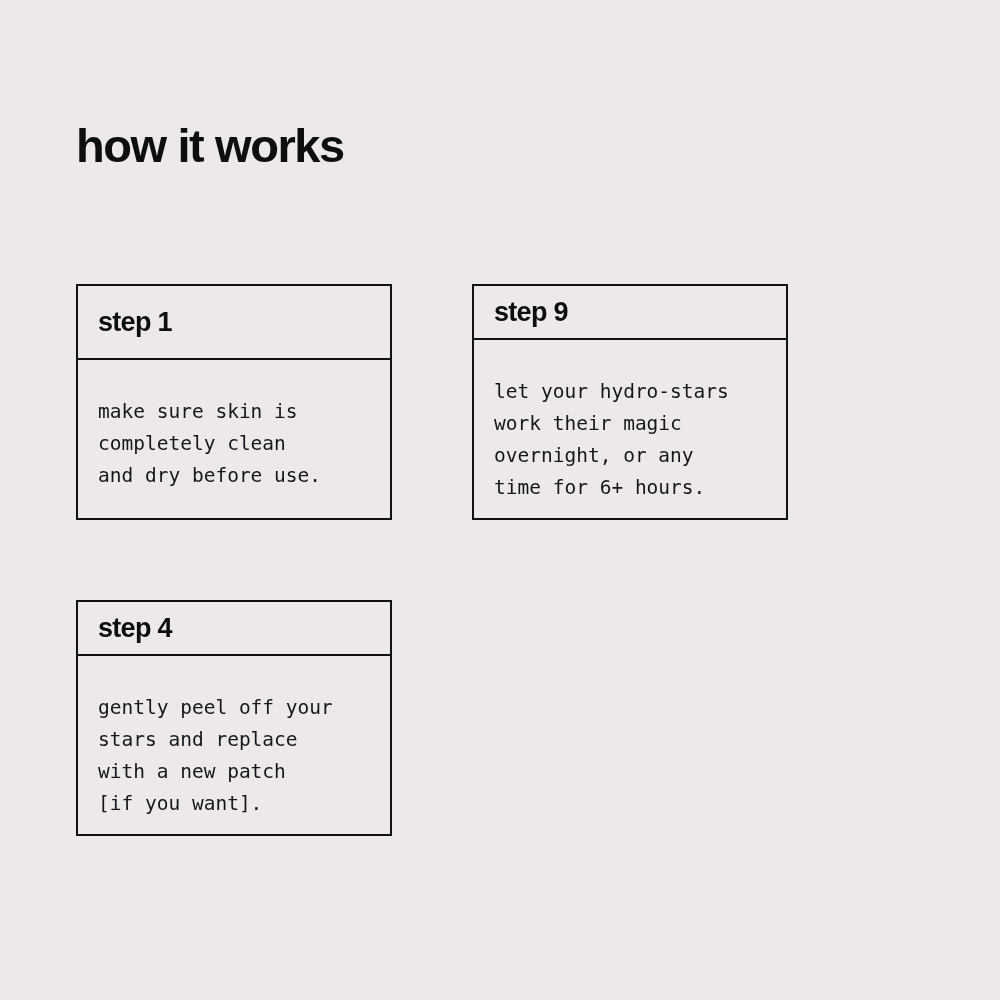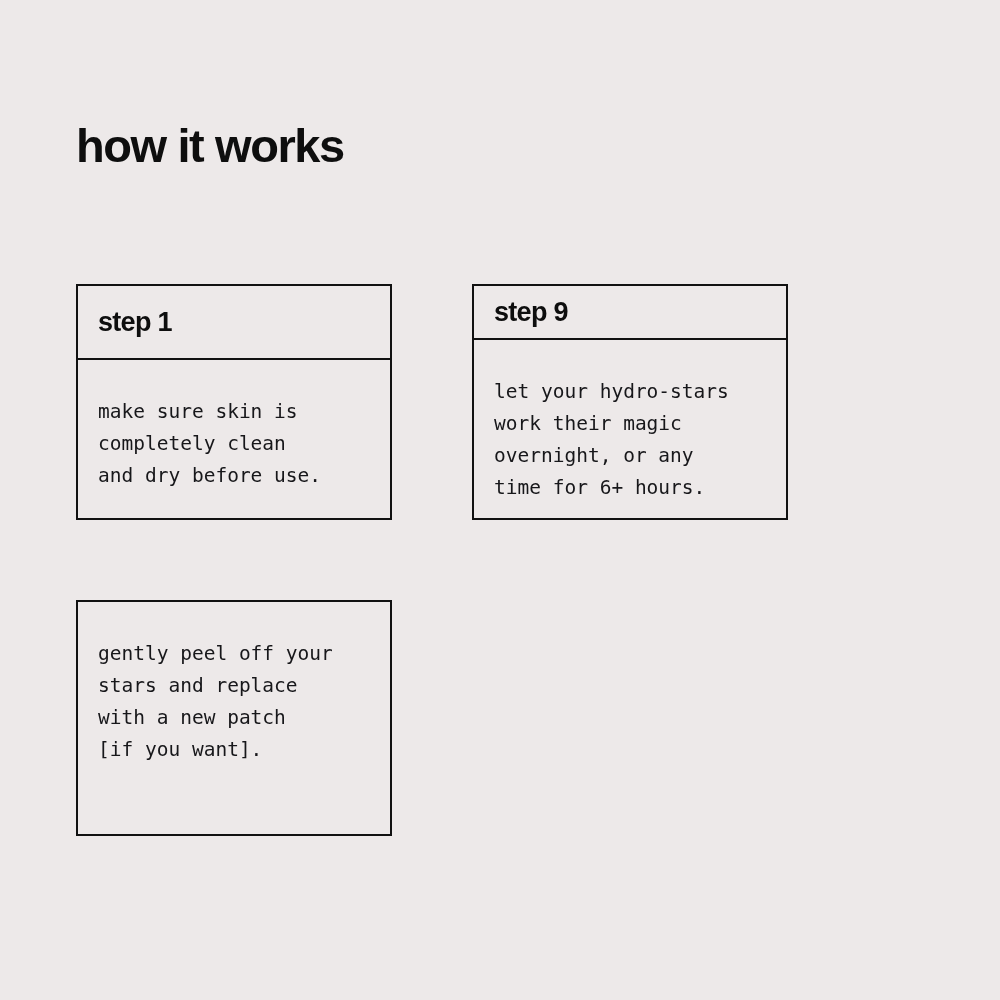--- a/index.html
+++ b/index.html
@@ -118,20 +118,23 @@
       </div>
       <div class="step-card-body">
         <p class="step-card-text">let your hydro-stars
 work their magic
 overnight, or any
 time for 6+ hours.</p>
       </div>
     </div>
 
     <div class="step-card">
+      <div class="step-card-header">
+        <span class="step-card-title">step 4</span>
+      </div>
       <div class="step-card-body">
         <p class="step-card-text">gently peel off your
 stars and replace
 with a new patch
 [if you want].</p>
       </div>
     </div>
 
   </div>
 </div>

